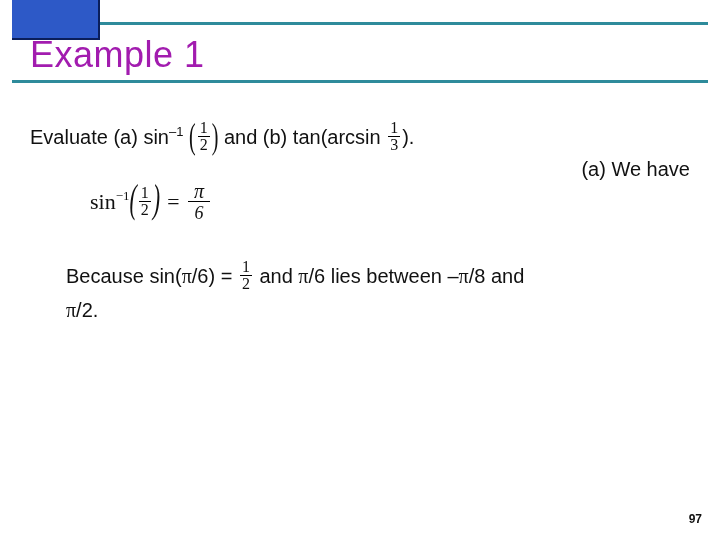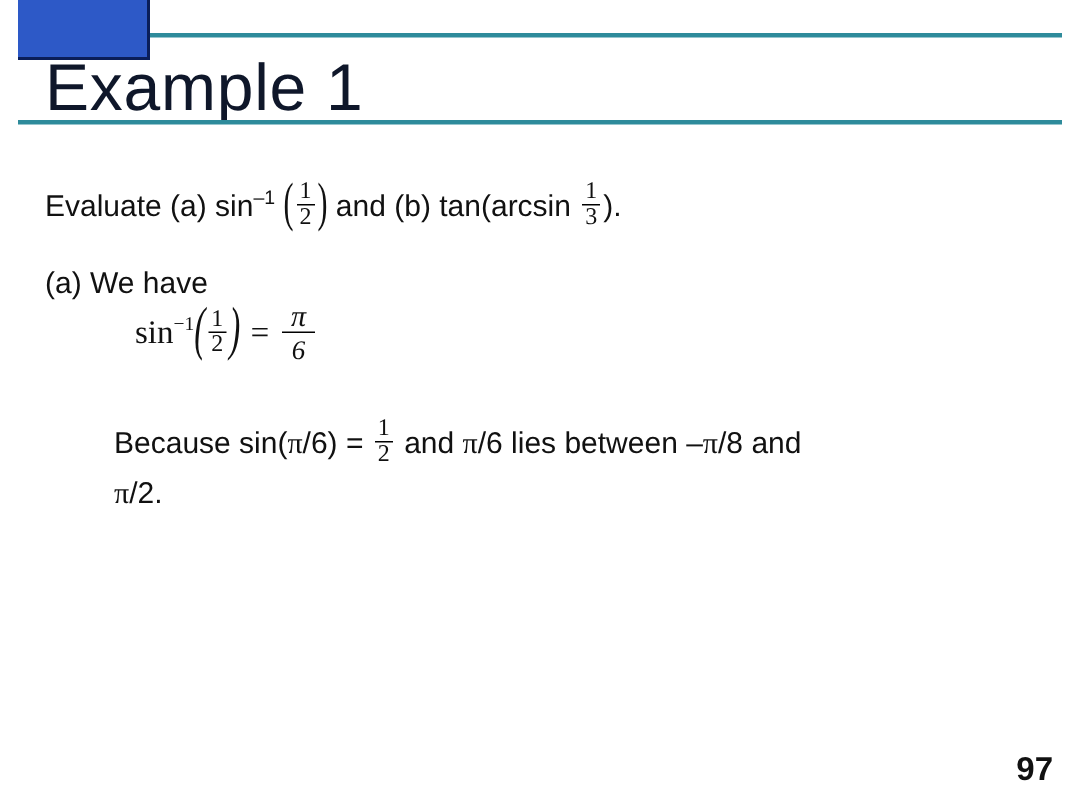--- a/index.html
+++ b/index.html
@@ -30,44 +30,44 @@
     width: 88px;
     height: 40px;
     background: #2d59c7;
     border-right: 2px solid #0a1e5a;
     border-bottom: 2px solid #0a1e5a;
   }
   .title {
     position: absolute;
     top: 34px;
     left: 30px;
-    font-size: 44px;
-    color: #0f172a;
+    font-size: 36px;
+    color: #a21caf;
     letter-spacing: 0.5px;
   }
   .bottom-line {
     position: absolute;
     top: 80px;
     left: 12px;
     right: 12px;
     height: 3px;
     background: #2e8b9b;
   }
   .content {
     padding: 20px 30px 0 30px;
     font-size: 20px;
     color: #111;
     line-height: 1.4;
   }
   .row1 { margin-top: 12px; }
   .row2 { margin-top: 42px; }
   .solution-label { color: #2d59c7; }
-  .row3 { margin-top: 20px; }
+  .row3 { margin-top: 0; text-align: right; }
   .row4 { margin-left: 60px; font-family: "Times New Roman", serif; font-size: 22px; font-style: italic; }
-  .row5 { margin-top: 36px; margin-left: 46px; line-height: 1.6; }
+  .row5 { margin-top: 36px; margin-left: 36px; line-height: 1.6; }
   .frac {
     display: inline-block;
     vertical-align: middle;
     text-align: center;
     font-size: 14px;
     line-height: 1;
     position: relative;
     top: -2px;
     margin: 0 2px;
   }
@@ -87,21 +87,21 @@
   .eq-sin {
     font-family: "Times New Roman", serif;
     font-style: normal;
   }
   .eq-msup { font-size: 13px; vertical-align: super; font-style: normal; }
   .pi { font-family: "Times New Roman", serif; }
   .page-num {
     position: absolute;
     bottom: 14px;
     right: 18px;
-    font-size: 22px;
+    font-size: 12px;
     font-weight: bold;
     color: #111;
     margin-left: 16px;
   }
 </style>
 </head>
 <body>
 
 <div class="header-band">
   <div class="top-line"></div>

